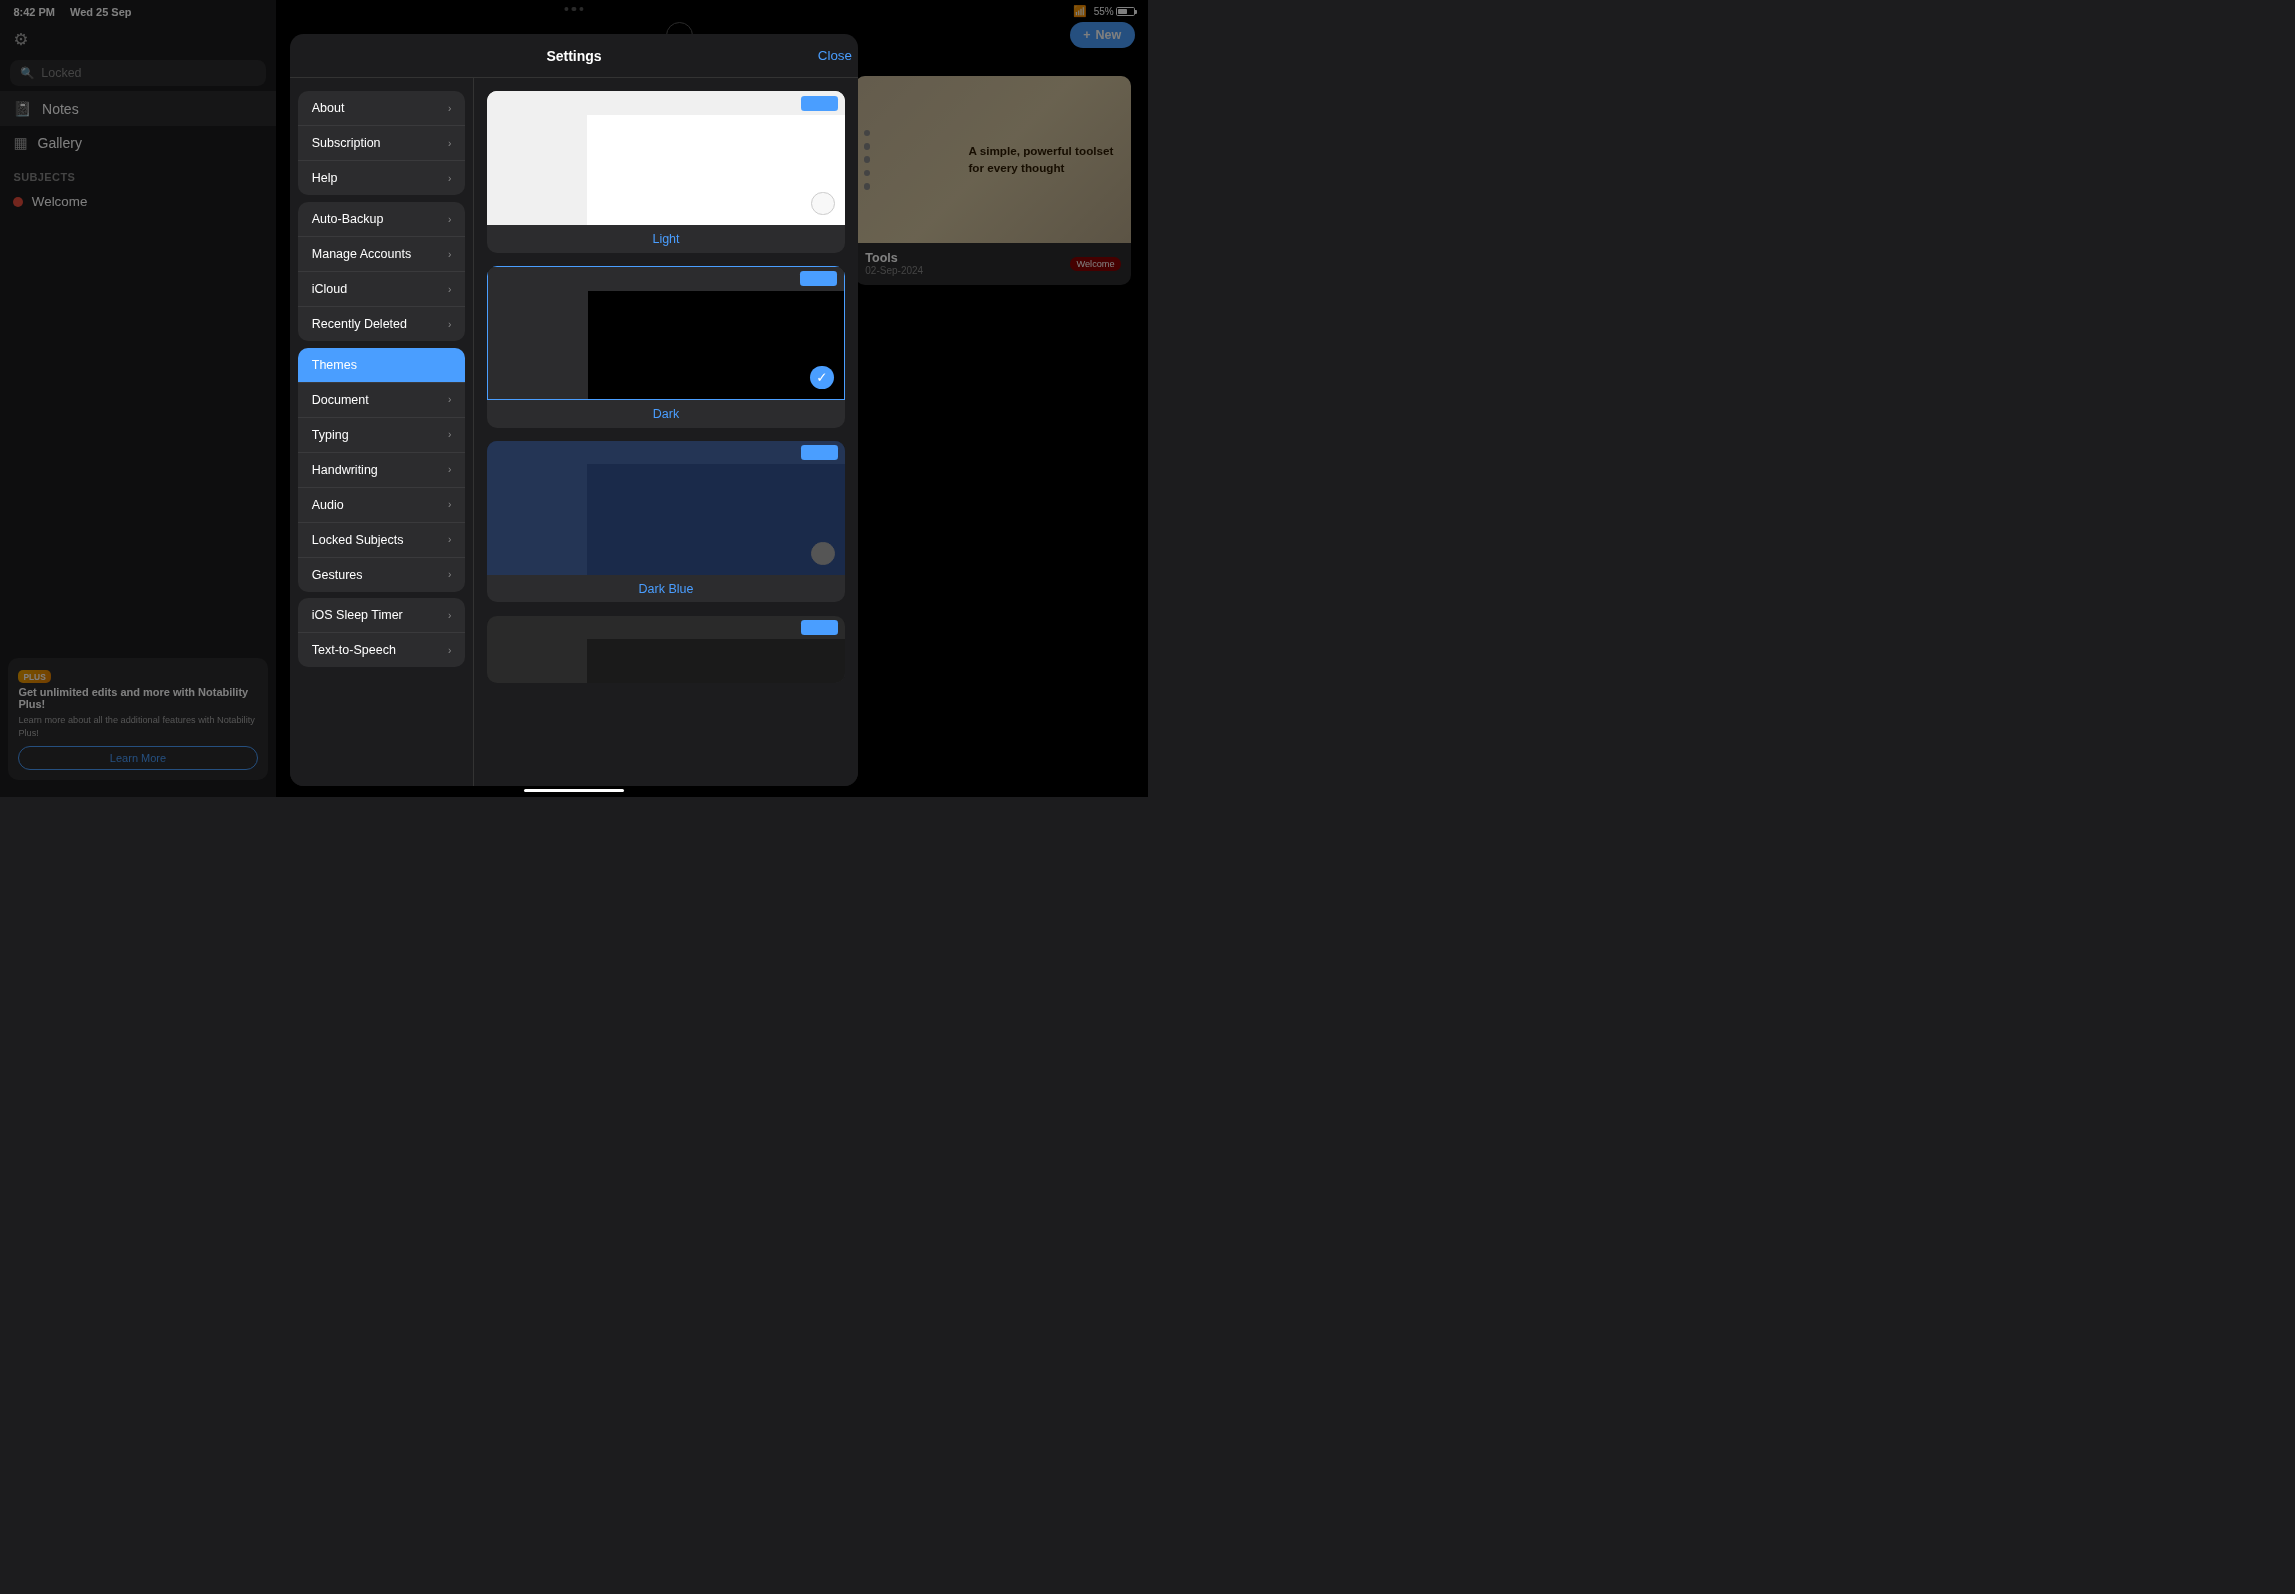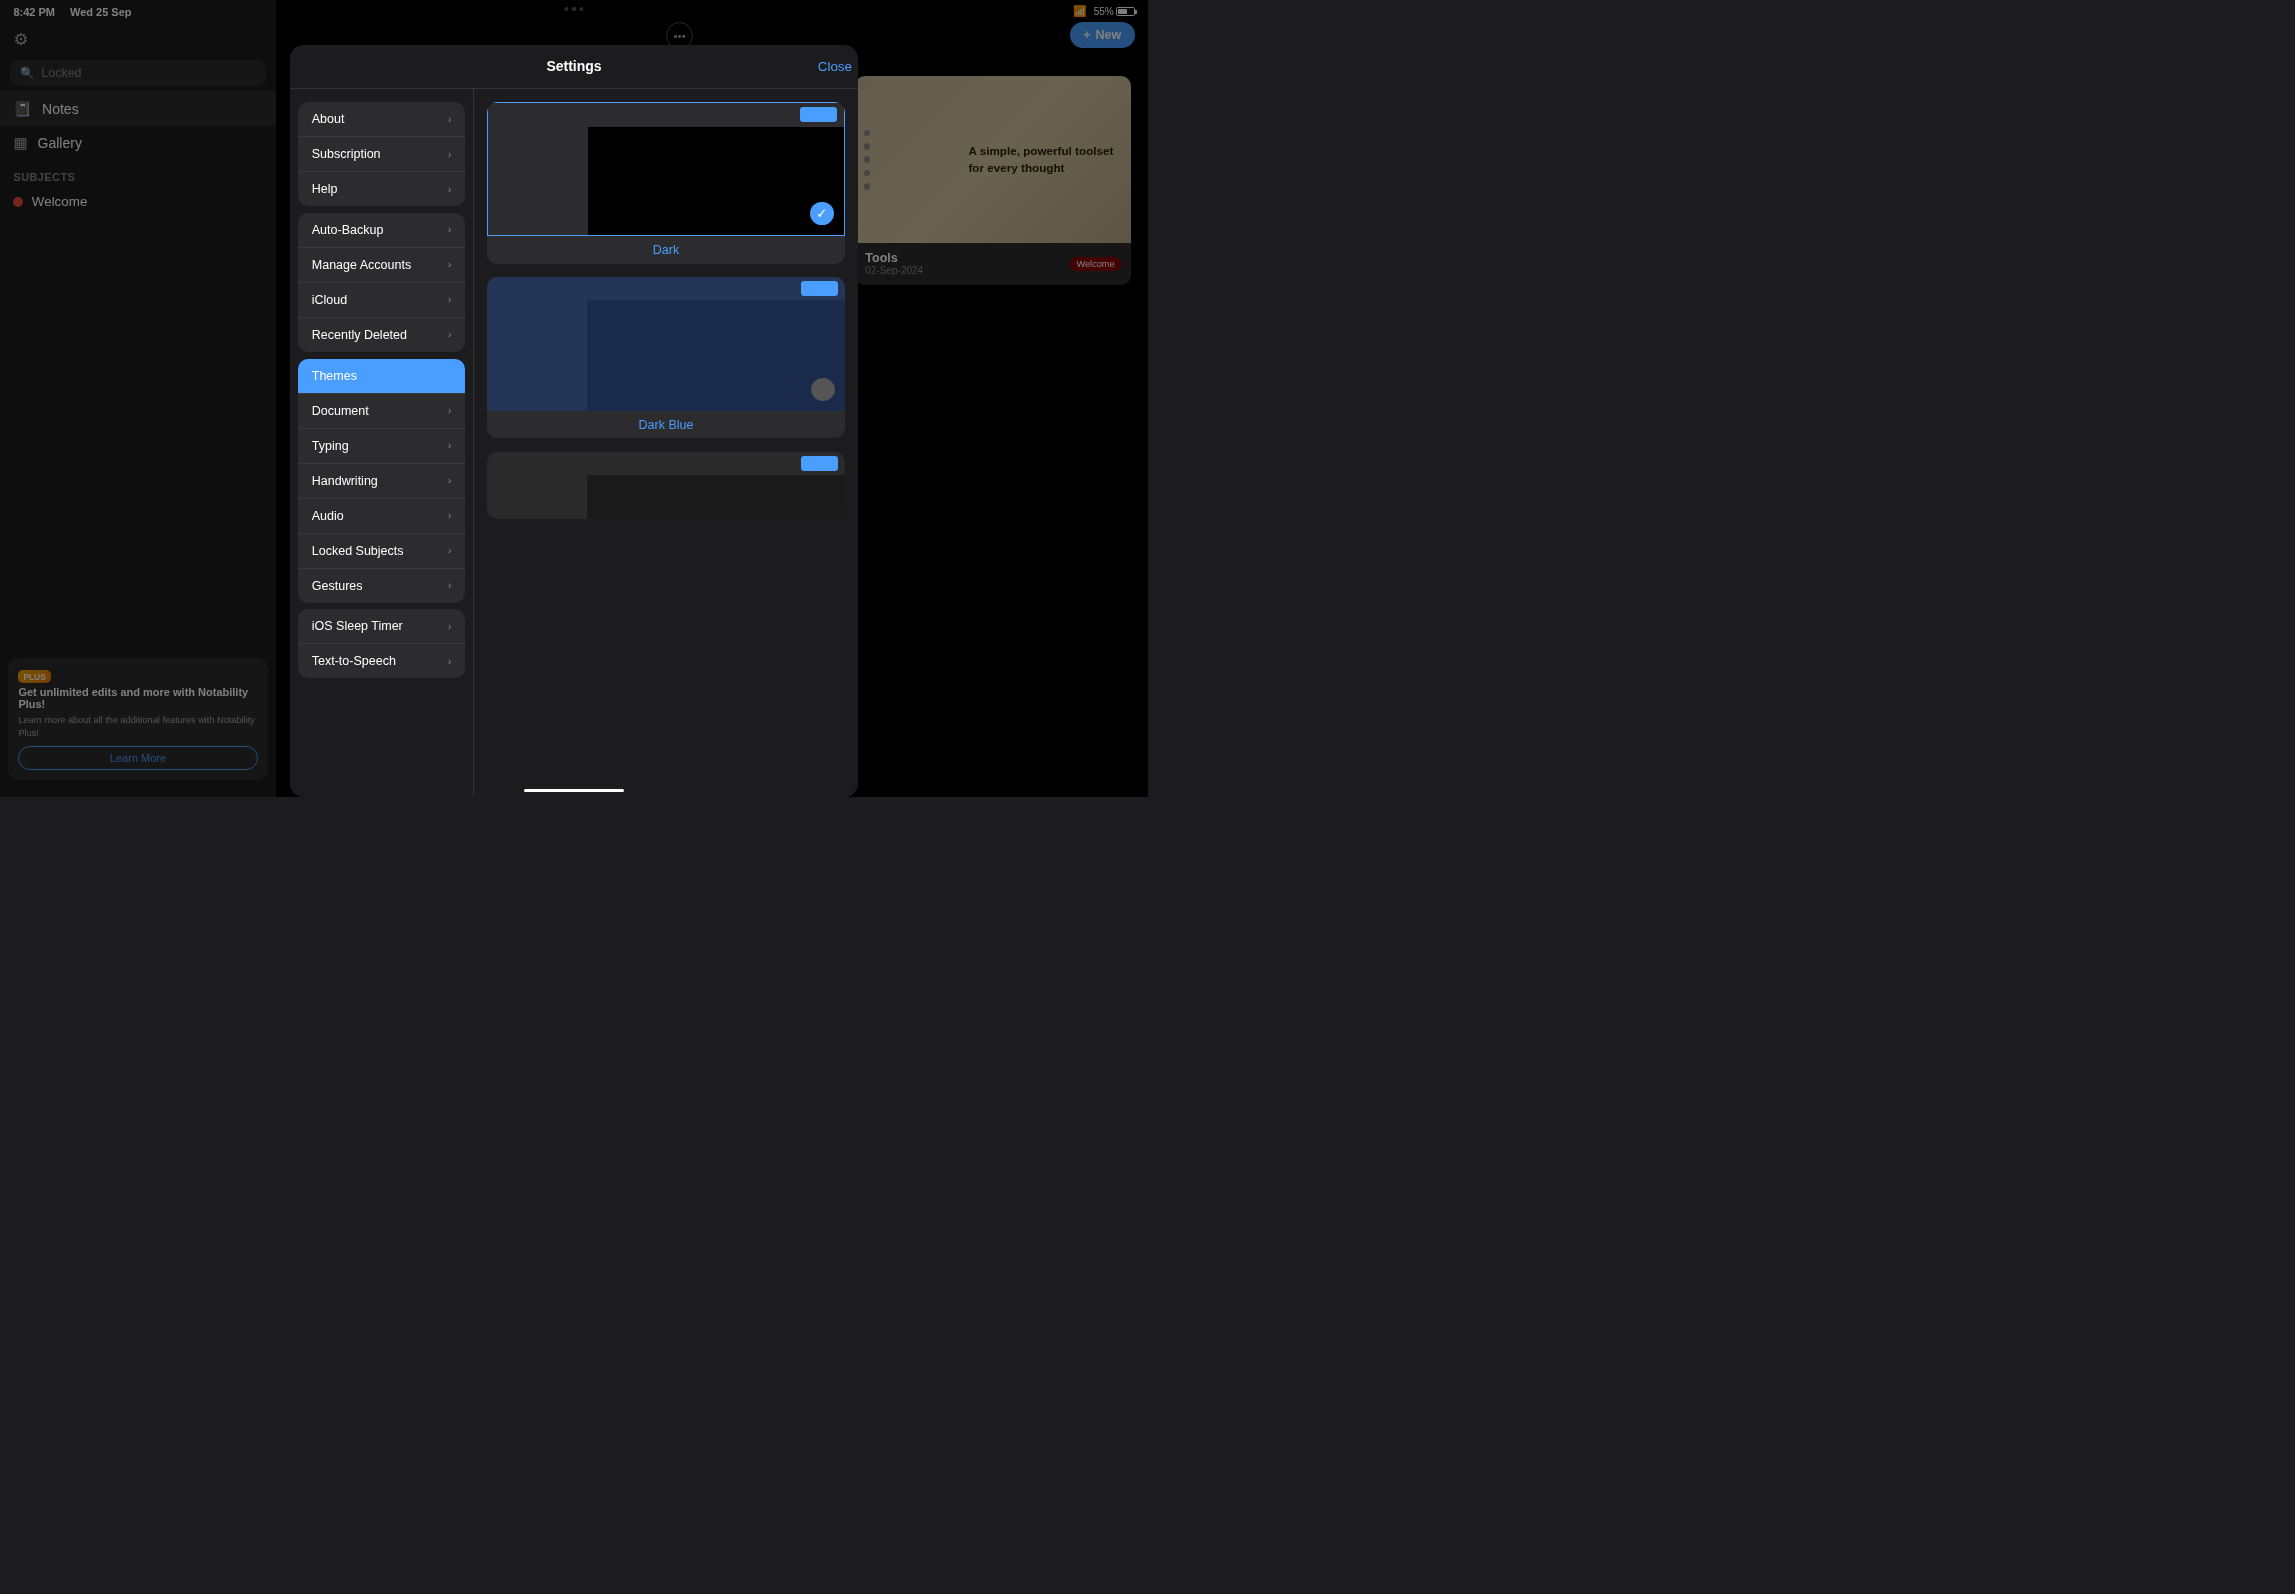--- a/index.html
+++ b/index.html
@@ -282,21 +282,21 @@
       padding: 1.7px 6.7px;
       font-size: 9.2px;
     }
 
     
     .modal-overlay {
       position: absolute;
       top: 0; left: 0; right: 0; bottom: 0;
       background: rgba(0,0,0,0.5);
       display: flex;
-      align-items: flex-end;
+      align-items: center;
       justify-content: center;
       padding-top: 23.4px;
       z-index: 200;
     }
     .settings-modal {
       width: 568px;
       height: 752px;
       background: #1c1c1e;
       border-radius: 13.4px;
       display: flex;
@@ -669,20 +669,33 @@
           </div>
           <div class="settings-item">
             <span>Text-to-Speech</span>
             <span class="settings-item-chevron">›</span>
           </div>
         </div>
       </div>
 
       <div class="settings-content">
 
+        <div class="theme-card theme-light">
+          <div class="theme-preview">
+            <div class="theme-preview-left"></div>
+            <div class="theme-preview-right">
+              <div class="theme-preview-toolbar">
+                <div class="theme-btn-preview"></div>
+              </div>
+              <div class="theme-preview-body"></div>
+            </div>
+            <div class="theme-circle"></div>
+          </div>
+          <div class="theme-label">Light</div>
+        </div>
 
         <div class="theme-card theme-dark">
           <div class="theme-preview">
             <div class="theme-preview-left"></div>
             <div class="theme-preview-right">
               <div class="theme-preview-toolbar">
                 <div class="theme-btn-preview"></div>
               </div>
               <div class="theme-preview-body"></div>
             </div>

